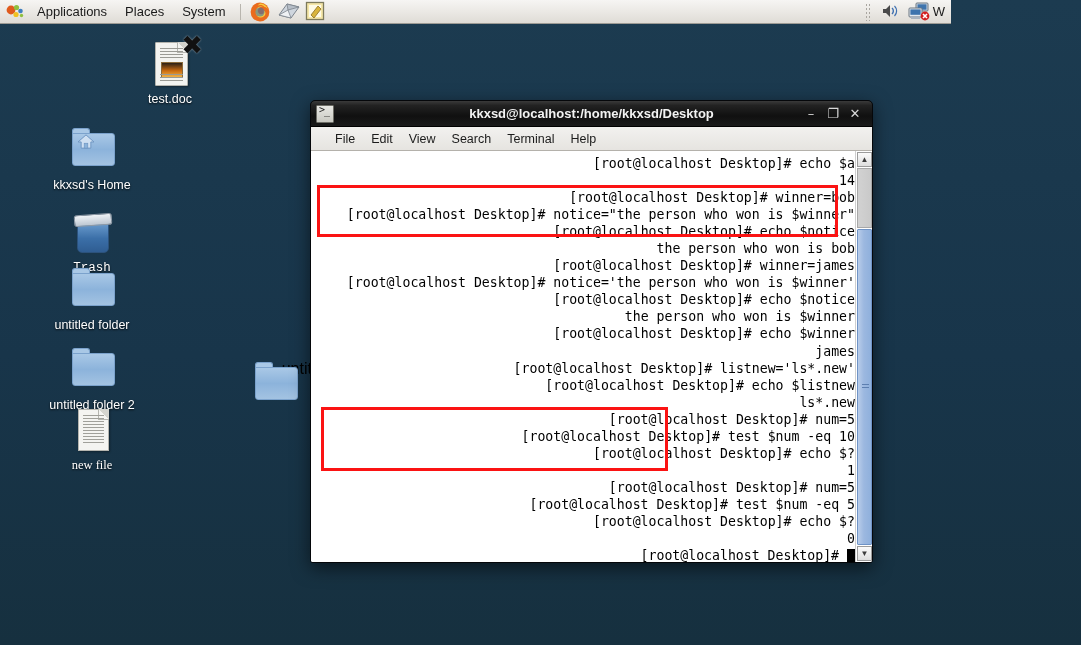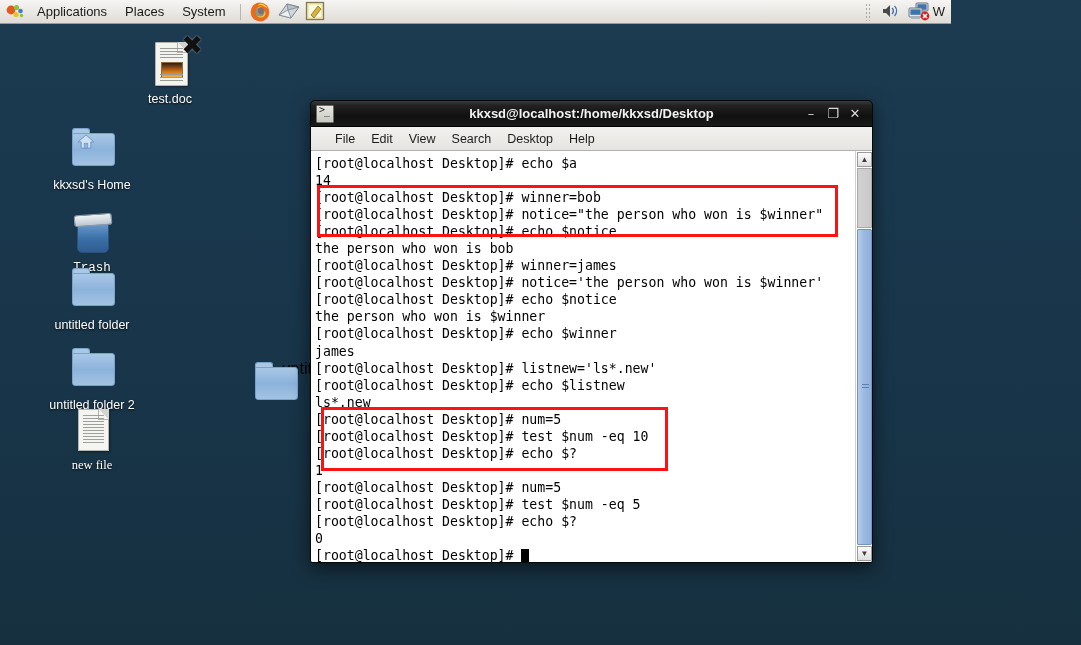--- a/index.html
+++ b/index.html
@@ -207,20 +207,21 @@
 
   #term-body {
     flex: 1 1 auto; display: flex; position: relative;
     background: #ffffff; min-height: 0;
   }
   #term-screen {
     flex: 1 1 auto; position: relative;
     background: #ffffff; overflow: hidden;
     padding: 4px 0 0 4px;
     box-sizing: border-box;
+    text-align: right;
   }
   #term-lines {
     font-family: "DejaVu Sans Mono", monospace;
     font-size: 13.2px; line-height: 17.05px;
     color: #000000; white-space: pre;
   }
   .cursor-block {
     display: inline-block; width: 8px; height: 13px;
     background: #000; vertical-align: -2px;
   }
@@ -410,21 +411,21 @@
         <div class="win-btn">❐</div>
         <div class="win-btn">✕</div>
       </div>
     </div>
 
     <div id="menubar">
       <div class="term-menu">File</div>
       <div class="term-menu">Edit</div>
       <div class="term-menu">View</div>
       <div class="term-menu">Search</div>
-      <div class="term-menu">Desktop</div>
+      <div class="term-menu">Terminal</div>
       <div class="term-menu">Help</div>
     </div>
 
     <div id="term-body">
       <div id="term-screen">
         <div id="term-lines"><div>[root@localhost Desktop]# echo $a</div><div>14</div><div>[root@localhost Desktop]# winner=bob</div><div>[root@localhost Desktop]# notice="the person who won is $winner"</div><div>[root@localhost Desktop]# echo $notice</div><div>the person who won is bob</div><div>[root@localhost Desktop]# winner=james</div><div>[root@localhost Desktop]# notice='the person who won is $winner'</div><div>[root@localhost Desktop]# echo $notice</div><div>the person who won is $winner</div><div>[root@localhost Desktop]# echo $winner</div><div>james</div><div>[root@localhost Desktop]# listnew='ls*.new'</div><div>[root@localhost Desktop]# echo $listnew</div><div>ls*.new</div><div>[root@localhost Desktop]# num=5</div><div>[root@localhost Desktop]# test $num -eq 10</div><div>[root@localhost Desktop]# echo $?</div><div>1</div><div>[root@localhost Desktop]# num=5</div><div>[root@localhost Desktop]# test $num -eq 5</div><div>[root@localhost Desktop]# echo $?</div><div>0</div><div><span>[root@localhost Desktop]# </span><span class="cursor-block"></span></div></div>
 
         <div class="redbox" id="redbox-0" style="left: 6px; top: 34px; width: 521px; height: 52px; border-color: rgb(251, 19, 19);"></div>
         <div class="redbox" id="redbox-1" style="left: 10px; top: 256px; width: 347px; height: 64px; border-color: rgb(251, 19, 19);"></div>
       </div>

